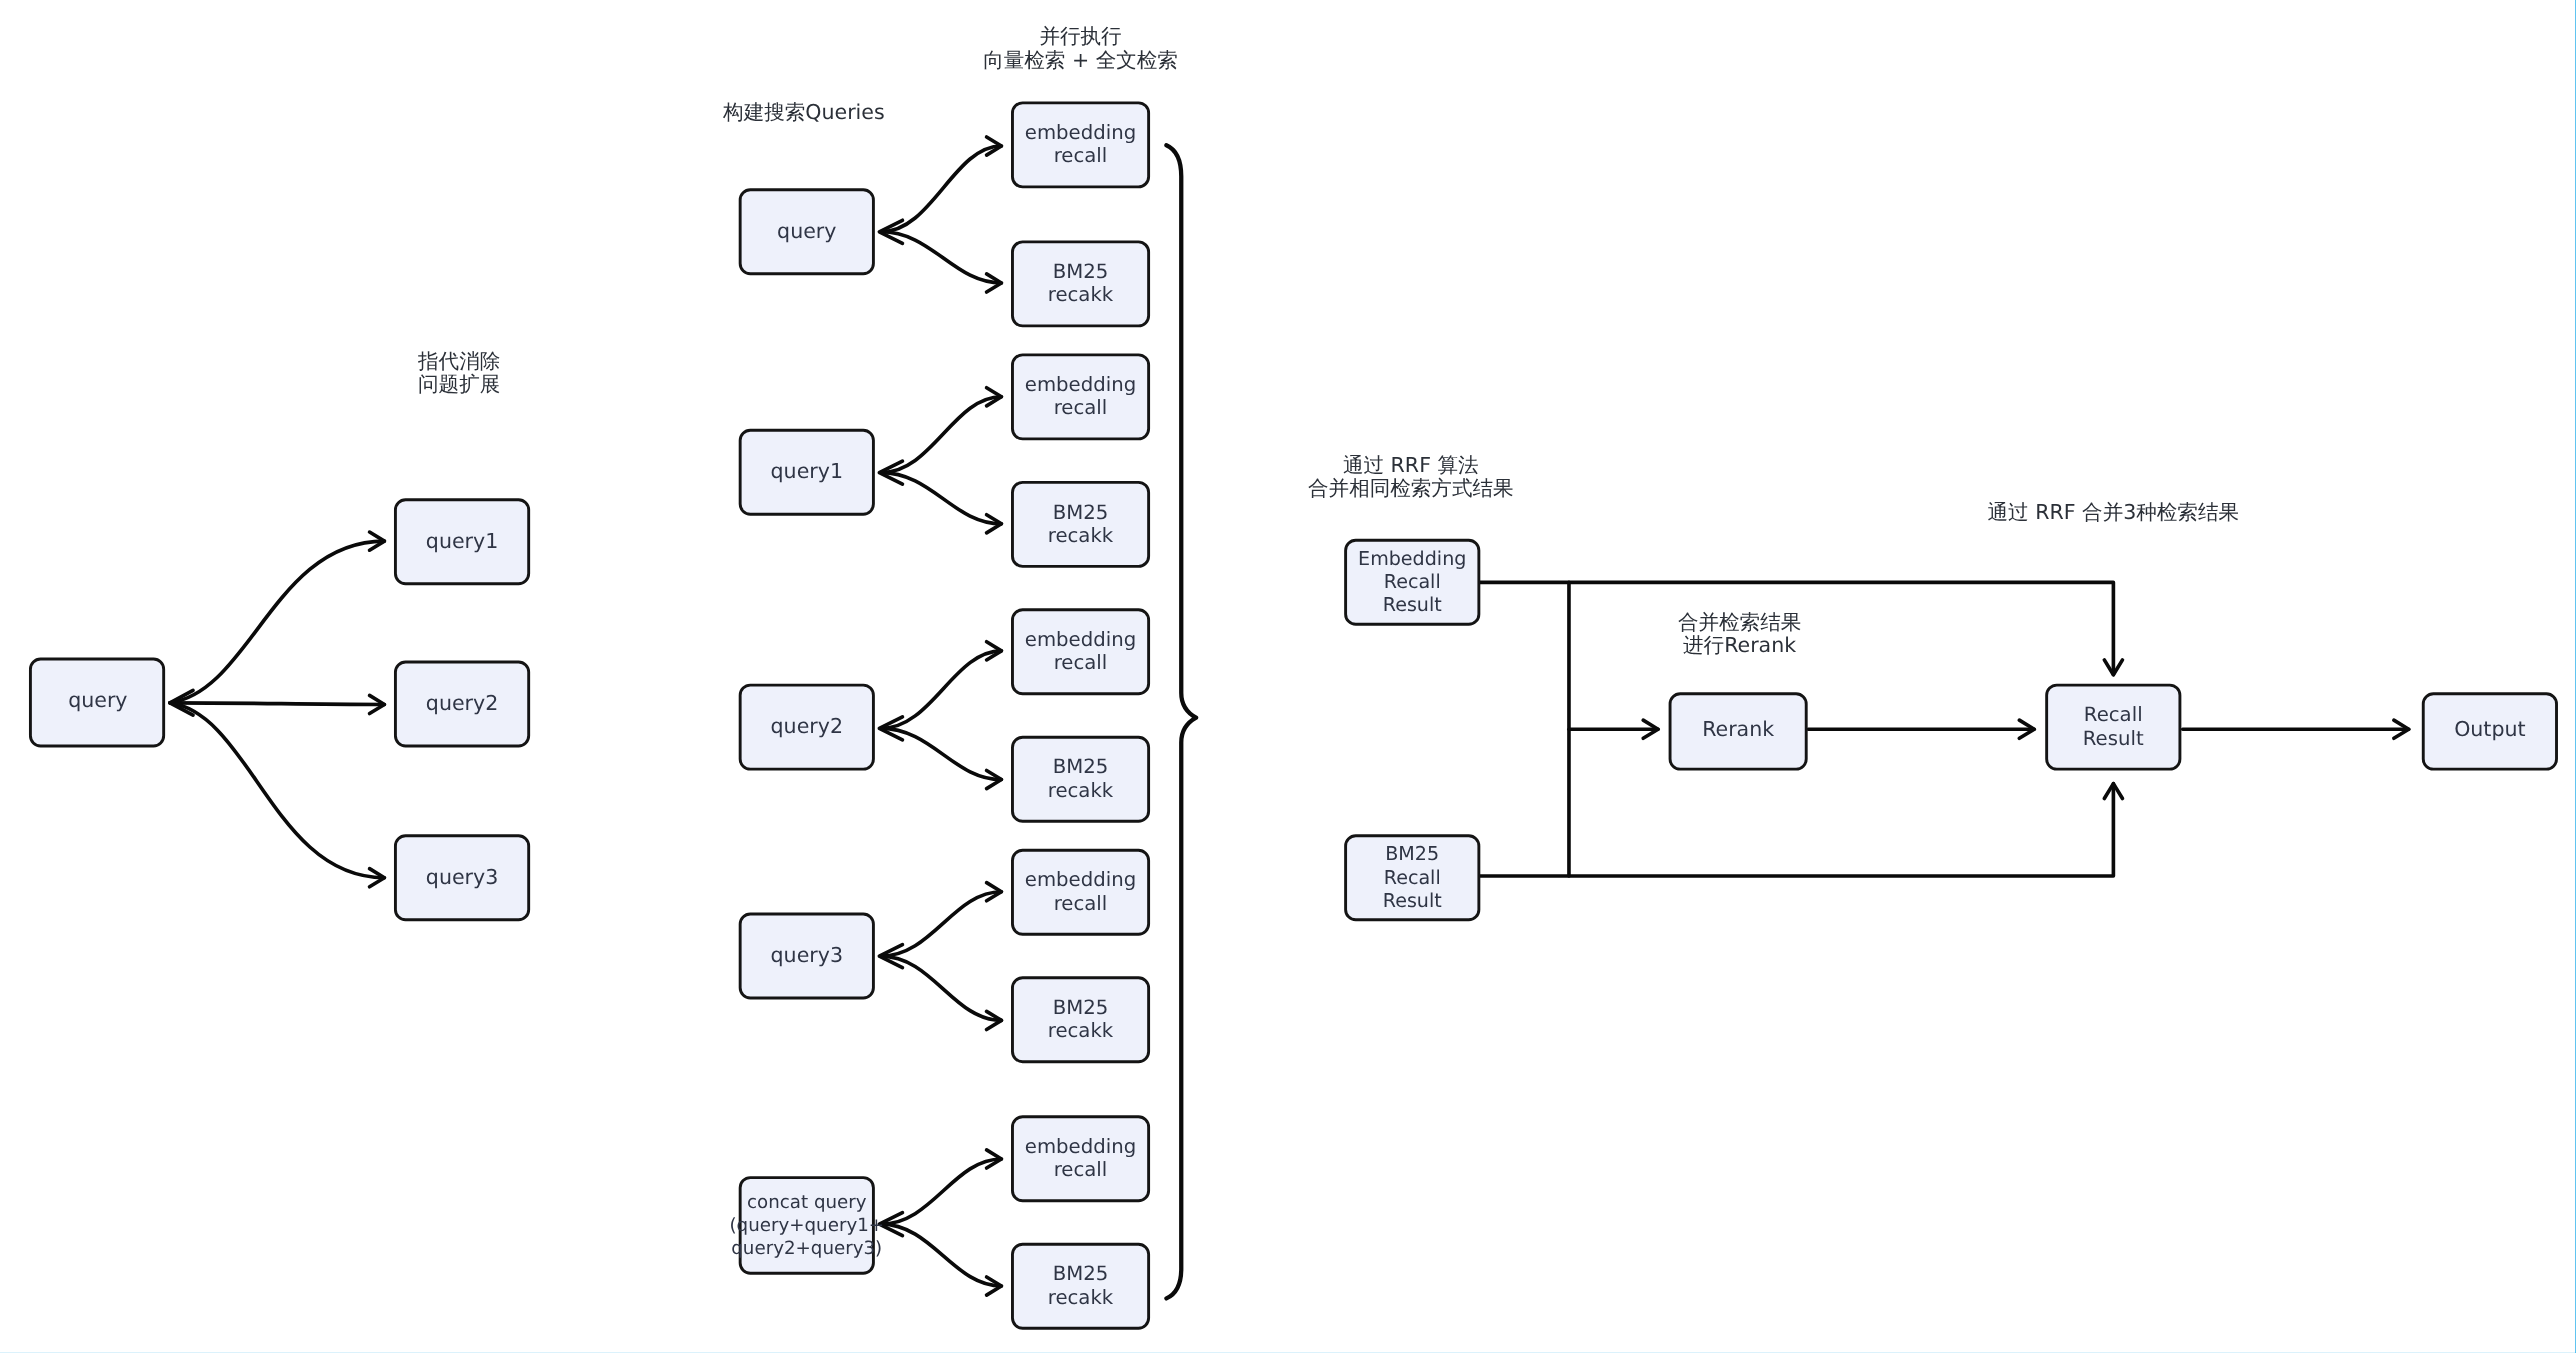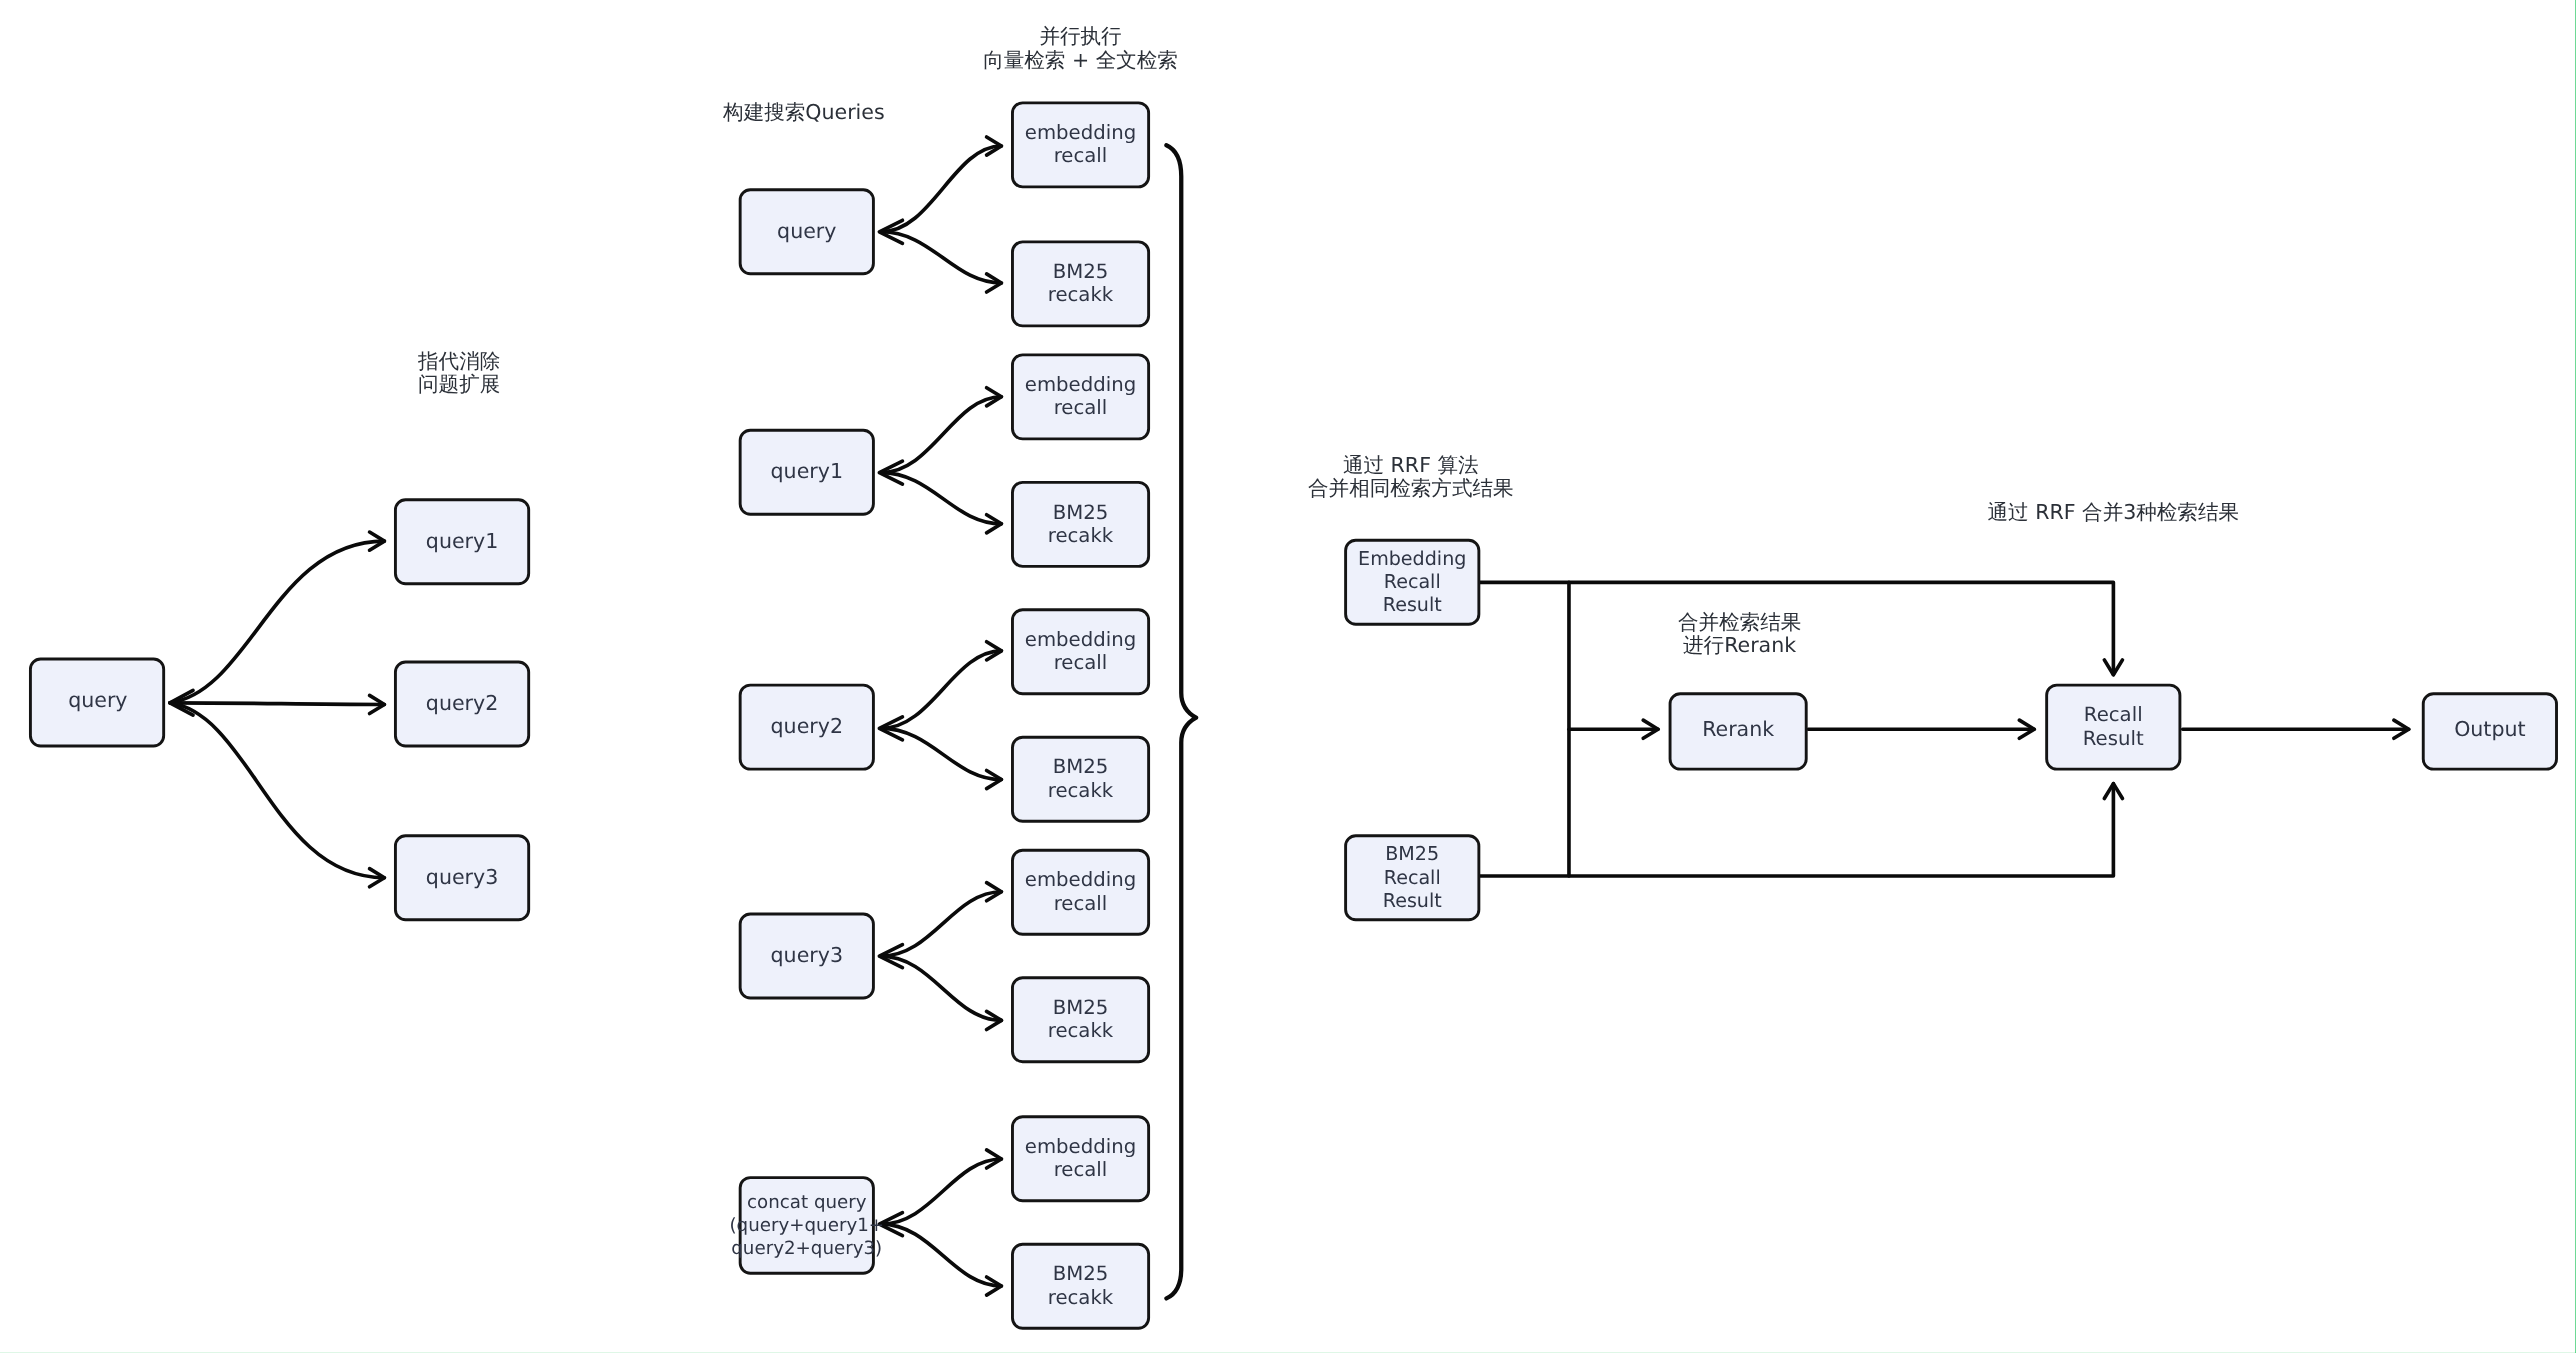--- a/index.html
+++ b/index.html
@@ -5,21 +5,21 @@
   html, body {
     margin: 0;
     padding: 0;
     background: #ffffff;
     font-family: "DejaVu Sans", "Liberation Sans", sans-serif;
   }
   .page {
     position: relative;
     width: 2576px;
     height: 1354px;
-    background: #22c55e;
+    background: #0ea5e9;
     overflow: hidden;
   }
   .stage {
     position: absolute;
     left: 0; top: 0;
     width: 889px;
     height: 467px;
     transform: scale(2.8969);
     transform-origin: 0 0;
     background: #ffffff;

